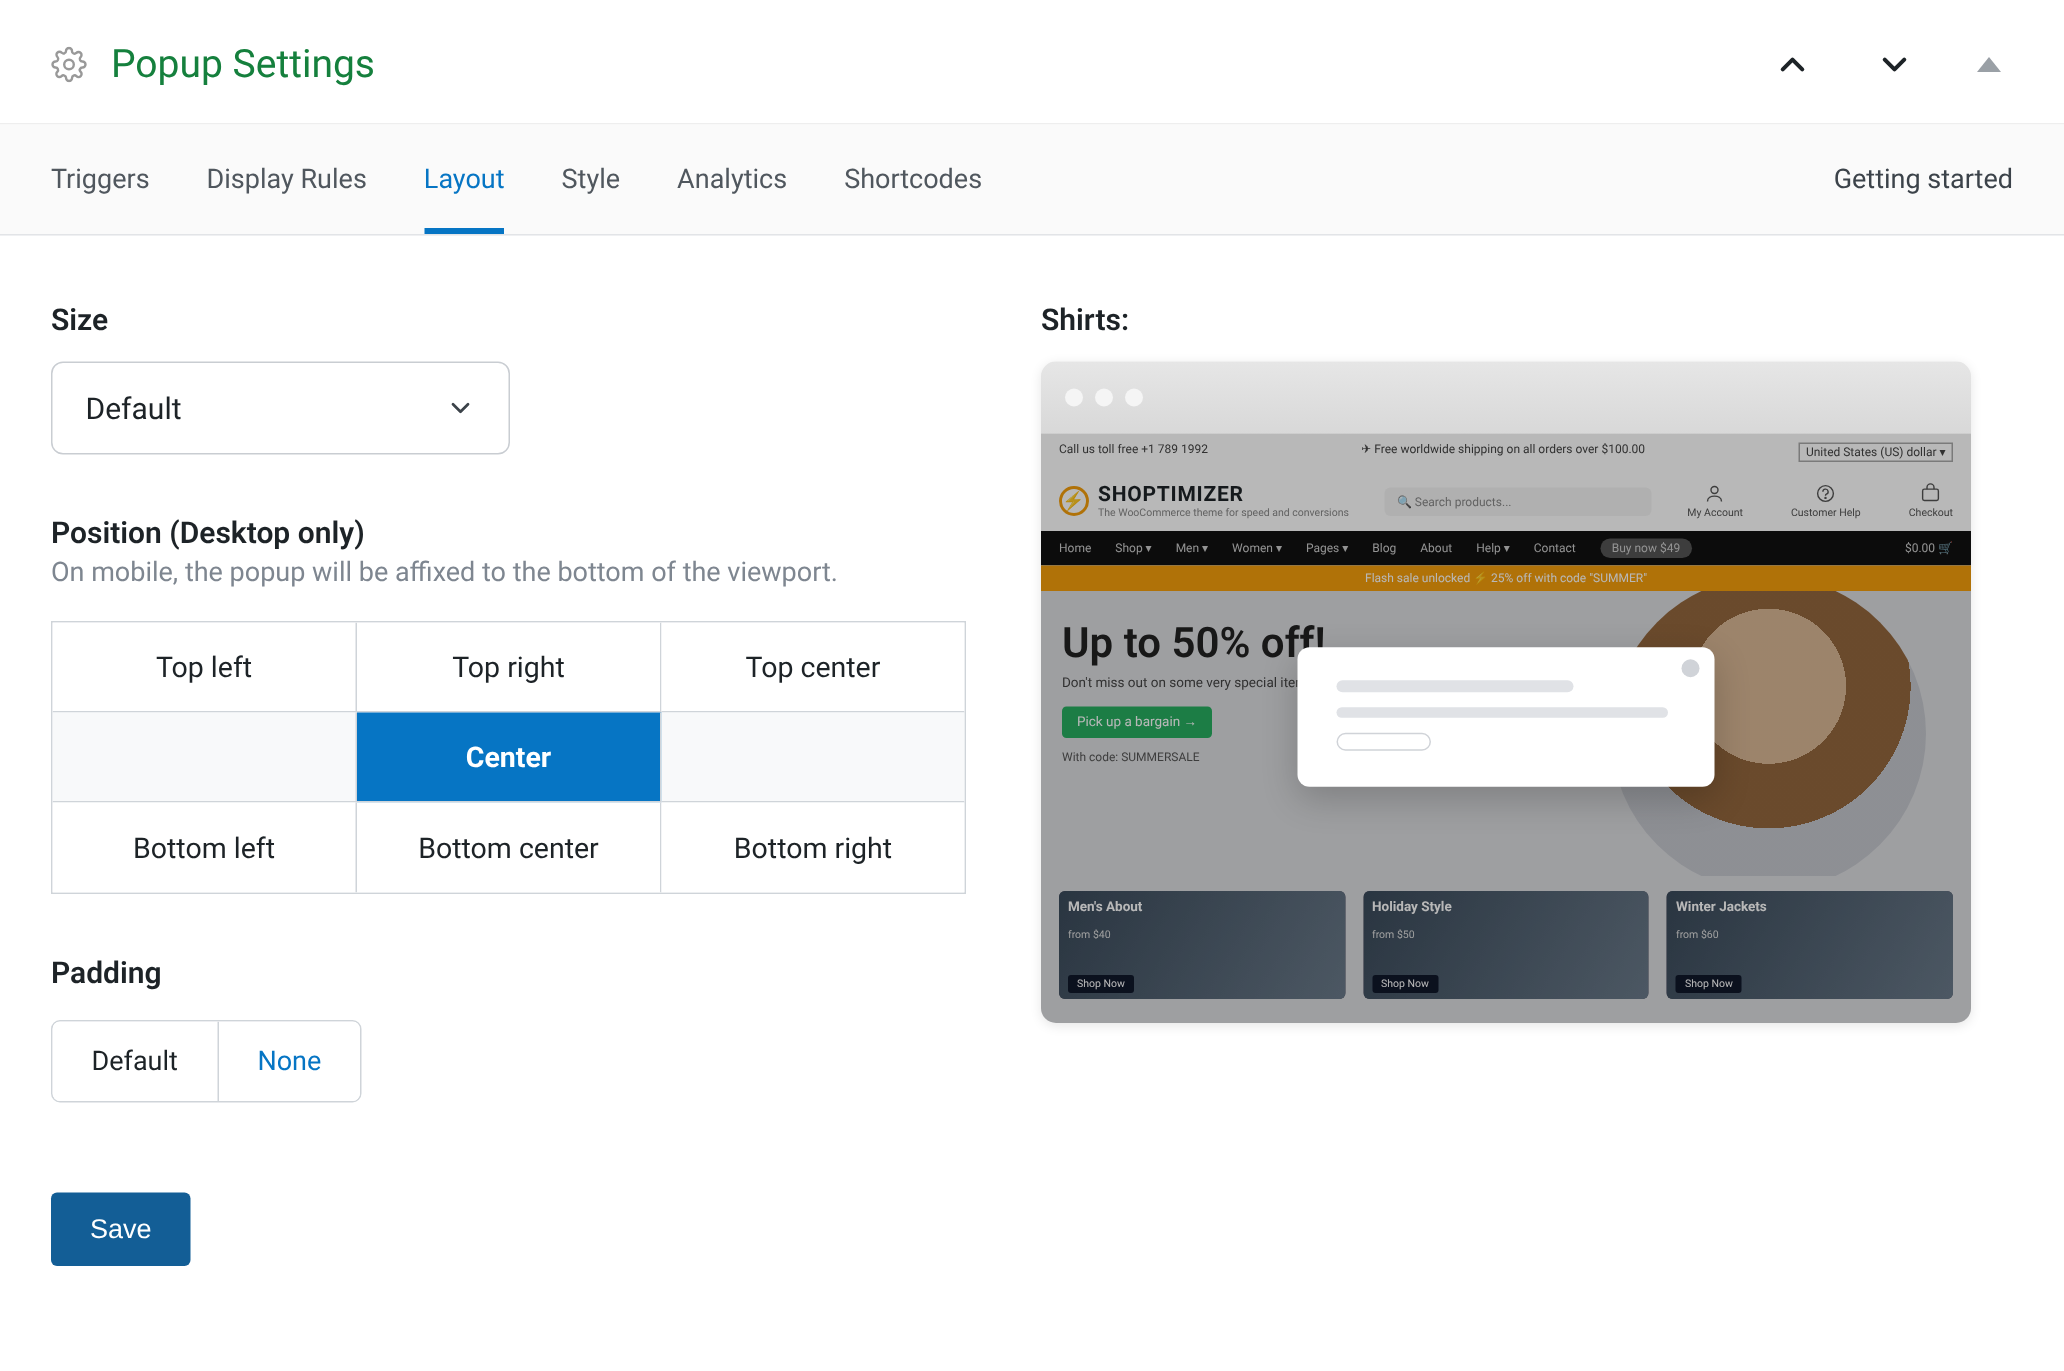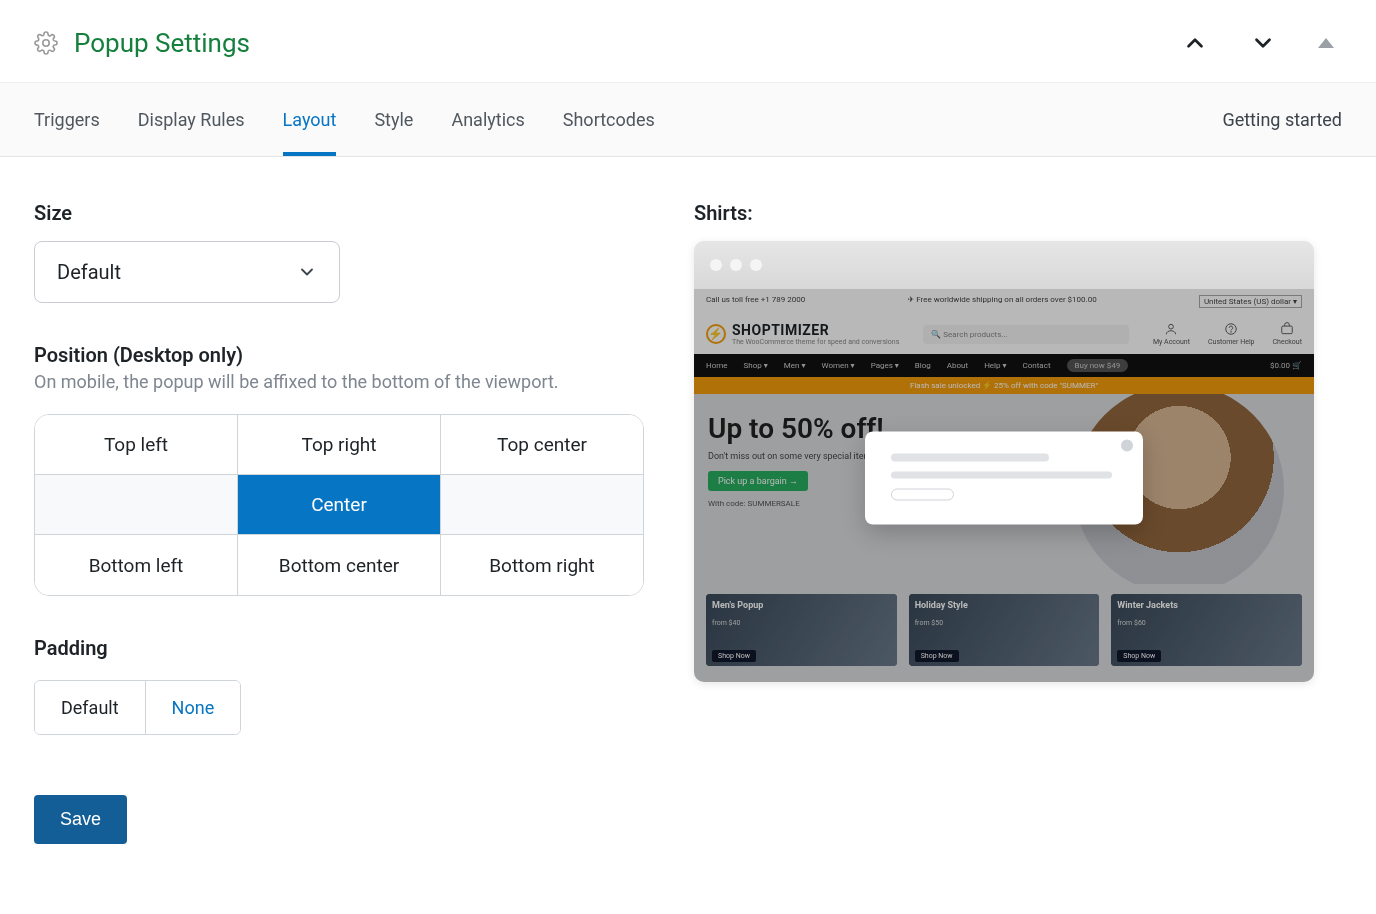--- a/index.html
+++ b/index.html
@@ -112,42 +112,42 @@
 }
 .select .caret {
   width: 20px; height: 20px;
   color: #3c434a;
 }
 
 .spacer { height: 40px; }
 
 .pos-grid {
   border: 1px solid #cfd4d9;
-  border-radius: 15px;
+  border-radius: 0;
   overflow: hidden;
   width: 610px;
 }
 .pos-row { display: flex; }
 .pos-cell {
   flex: 1;
   height: 60px;
   display: flex;
   align-items: center;
   justify-content: center;
   font-size: 19px;
   color: #1d2327;
   border-right: 1px solid #cfd4d9;
   border-bottom: 1px solid #cfd4d9;
   cursor: pointer;
   background: #fff;
 }
 .pos-cell:last-child { border-right: none; }
 .pos-row:last-child .pos-cell { border-bottom: none; }
 .pos-cell.empty { background: #f8f9fa; cursor: default; }
-.pos-cell.active { background: #0675c4; color: #fff; font-weight: 400; }
+.pos-cell.active { background: #0675c4; color: #fff; font-weight: 700; }
 
 .padding-group {
   margin-top: 40px;
 }
 .seg {
   display: inline-flex;
   border: 1px solid #cfd4d9;
   border-radius: 6px;
   overflow: hidden;
   margin-top: 4px;
@@ -195,21 +195,21 @@
 .site { position: relative; }
 .site-inner { filter: brightness(0.72); }
 .topbar { background:#fff; font-size:8px; color:#444; padding:6px 12px; display:flex; justify-content:space-between; }
 .topbar .curr { border:1px solid #aaa; padding:1px 4px; }
 .brandrow { background:#fff; padding:8px 12px; display:flex; align-items:center; gap:10px; }
 .logo { display:flex; align-items:center; gap:6px; }
 .bolt { width:20px;height:20px;border:2px solid #f59e0b;border-radius:50%;display:flex;align-items:center;justify-content:center;color:#f59e0b;font-size:12px;font-weight:bold; }
 .brandname { font-size:14px; font-weight:700; letter-spacing:0.5px; }
 .tagline { font-size:7px; color:#888; }
 .search { flex:1; background:#f5f5f5; border-radius:4px; padding:5px 8px; font-size:8px; color:#888; margin:0 14px; }
-.icos { display:flex; gap:18px; }
+.icos { display:flex; gap:32px; }
 .ico { text-align:center; font-size:7px; color:#555; }
 .ico svg { width:14px;height:14px;display:block;margin:0 auto 2px; }
 .navrow { background:#111; color:#ccc; font-size:8px; padding:5px 12px; display:flex; align-items:center; gap:16px; }
 .navrow .pill { background:#555; padding:2px 8px; border-radius:10px; }
 .navrow .cart { margin-left:auto; }
 .promo { background:#f59e0b; color:#fff; font-size:8px; text-align:center; padding:4px; }
 .hero { position:relative; background:#dcdde0; height:190px; padding:18px 14px; overflow:hidden; }
 .hero h2 { font-size:28px; color:#222; font-weight:600; }
 .hero p { font-size:9px; color:#444; margin-top:6px; }
 .hero .cta { display:inline-block; background:#27ae60; color:#fff; font-size:9px; padding:5px 10px; border-radius:3px; margin-top:10px; }
@@ -324,21 +324,21 @@
     <div class="preview-label">Shirts:</div>
     <div class="preview-window">
       <div class="browser-bar">
         <div class="dot"></div>
         <div class="dot"></div>
         <div class="dot"></div>
       </div>
       <div class="site">
         <div class="site-inner">
           <div class="topbar">
-            <span>Call us toll free +1 789 2000</span>
+            <span>Call us toll free +1 789 1992</span>
             <span>✈ Free worldwide shipping on all orders over $100.00</span>
             <span class="curr">United States (US) dollar ▾</span>
           </div>
           <div class="brandrow">
             <div class="logo">
               <div class="bolt">⚡</div>
               <div>
                 <div class="brandname">SHOPTIMIZER</div>
                 <div class="tagline">The WooCommerce theme for speed and conversions</div>
               </div>
@@ -375,21 +375,21 @@
             </div>
           <div class="promo">Flash sale unlocked ⚡ 25% off with code "SUMMER"</div>
           <div class="hero">
             <div class="model"></div>
             <h2>Up to 50% off!</h2>
             <p><span>Don't miss out on some very special items at</span> <b>extraordinary</b><span> sale prices.</span></p>
             <div class="cta">Pick up a bargain →</div>
             <div class="code">With code: SUMMERSALE</div>
           </div>
           <div class="cards" id="cards">
-              <div class="card"><h4>Men's Popup</h4><span>from $40</span><div class="shop">Shop Now</div></div>
+              <div class="card"><h4>Men's About</h4><span>from $40</span><div class="shop">Shop Now</div></div>
               <div class="card"><h4>Holiday Style</h4><span>from $50</span><div class="shop">Shop Now</div></div>
               <div class="card"><h4>Winter Jackets</h4><span>from $60</span><div class="shop">Shop Now</div></div>
             </div>
         </div>
         <div class="overlay-popup">
           <div class="close"></div>
           <div class="ph-line ph1"></div>
           <div class="ph-line ph2"></div>
           <div class="ph-btn"></div>
         </div>

